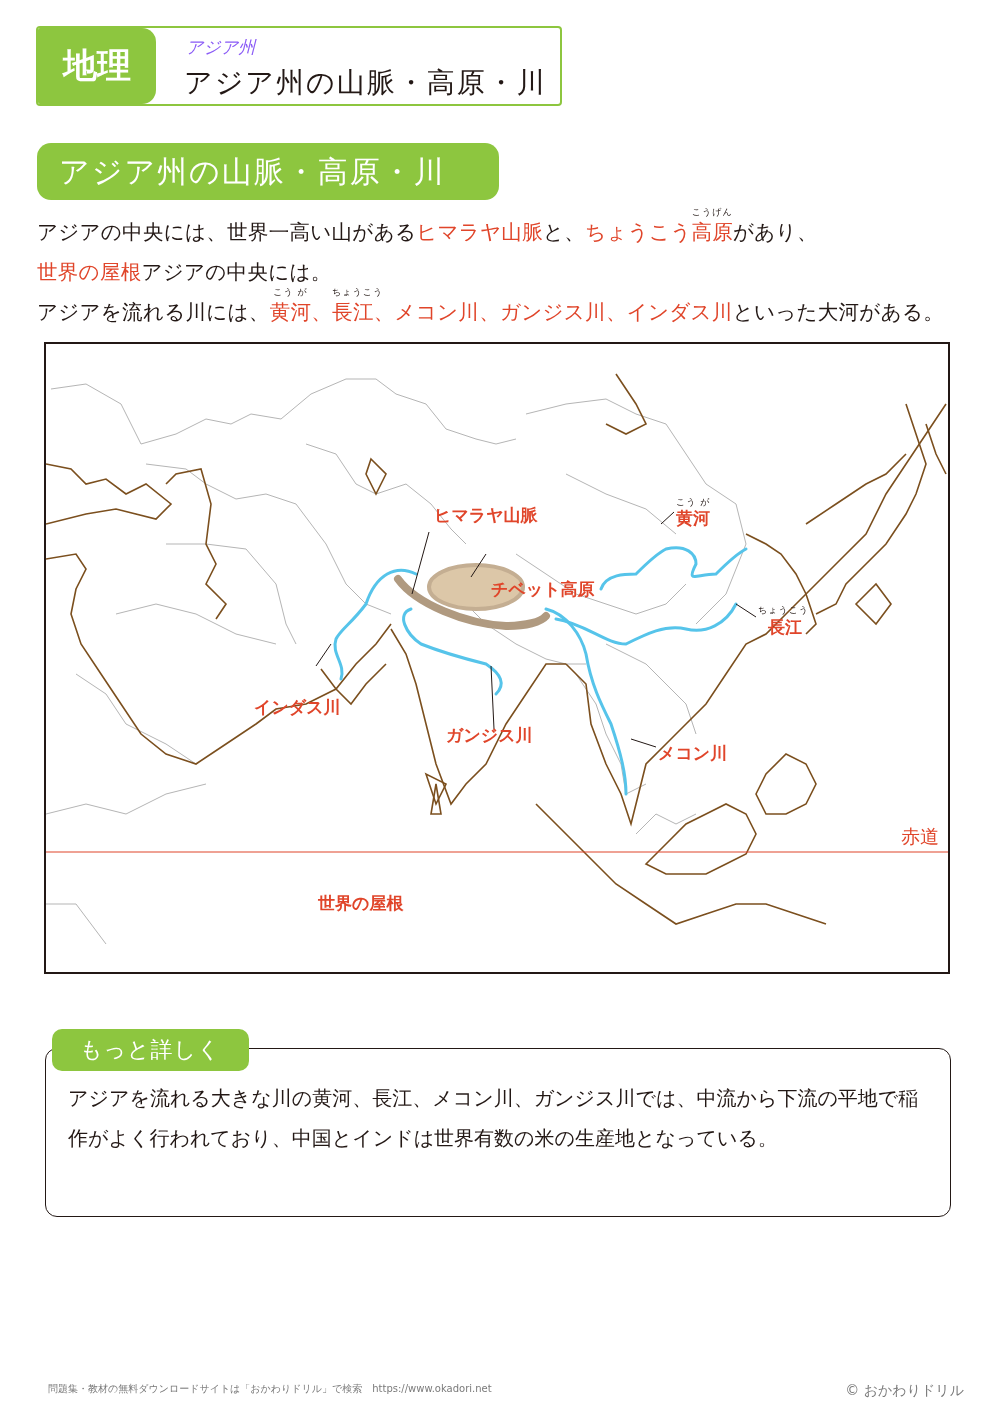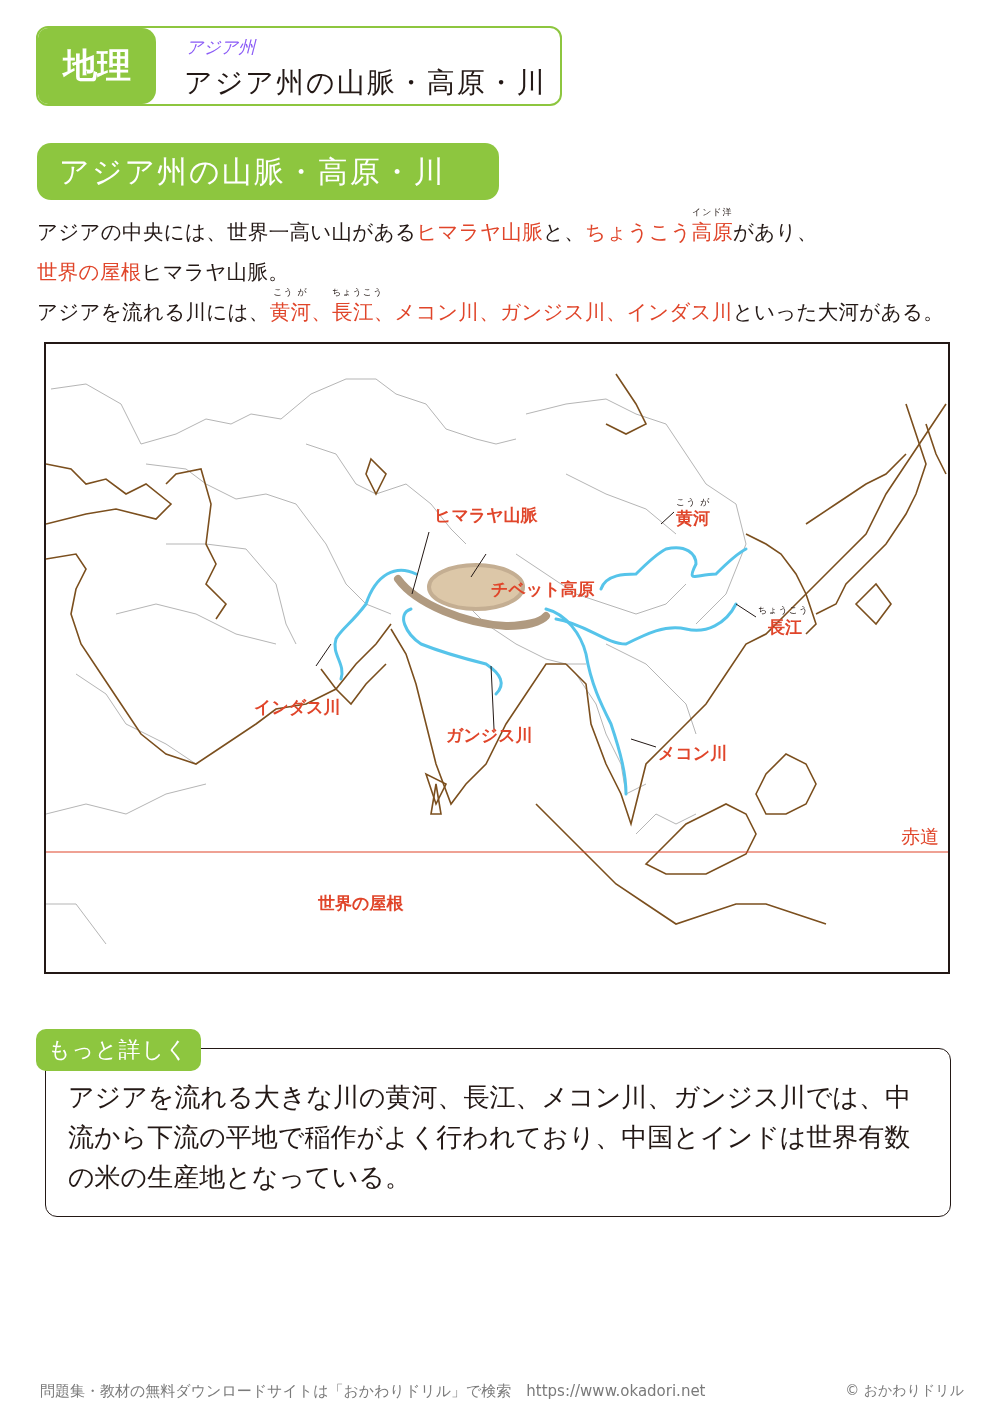--- a/index.html
+++ b/index.html
@@ -1,19 +1,19 @@
 <!DOCTYPE html>
 <html><head>
 <meta charset="utf-8">
 <style>
   html, body { margin:0; padding:0; background:#fff; }
   body { width:1000px; height:1415px; position:relative; overflow:hidden;
          font-family:"DejaVu Sans","Liberation Sans",sans-serif; color:#231815; }
   .header-box { position:absolute; left:36px; top:26px; width:526px; height:80px;
-                border:2px solid #8dc63f; border-radius:12px; box-sizing:border-box; overflow:hidden; }
+                border:2px solid #8dc63f; border-radius:4px; box-sizing:border-box; overflow:hidden; }
   .header-subject { position:absolute; left:0; top:0; width:118px; height:100%; background:#8dc63f;
                     color:#fff; font-size:34px; font-weight:bold; display:flex; align-items:center;
                     justify-content:center; border-radius:0 14px 14px 0; }
   .header-sub { position:absolute; left:148px; top:8px; font-size:17px; color:#8b5cf6;font-style:italic; }
   .header-title { position:absolute; left:146px; top:36px; font-size:28px; letter-spacing:2px; color:#231815; }
 
   .section-title { position:absolute; left:37px; top:143px; width:462px; height:57px; background:#8dc63f;
                    border-radius:14px; color:#fff; font-size:30px; line-height:57px; padding-left:22px;
                    box-sizing:border-box; letter-spacing:2px; }
 
@@ -24,43 +24,43 @@
 
   .map { position:absolute; left:44px; top:342px; width:906px; height:632px; border:2.5px solid #231815;
          box-sizing:border-box; overflow:hidden; background:#fff; }
   .map svg { position:absolute; left:0; top:0; }
   .map-label { position:absolute; color:#e0452a; font-size:17px; font-weight:bold; white-space:nowrap; }
   .map-ruby { position:absolute; font-size:9px; color:#231815; white-space:nowrap; letter-spacing:1px; }
   .equator-label { position:absolute; color:#e0452a; font-size:19px; white-space:nowrap; }
 
   .detail-box { position:absolute; left:45px; top:1048px; width:906px; height:169px; border:1.5px solid #231815;
                 border-radius:12px; box-sizing:border-box; }
-  .detail-tag { position:absolute; left:36px; top:1029px; height:42px; padding:0 12px; background:#8dc63f;
+  .detail-tag { position:absolute; left:52px; top:1029px; height:42px; padding:0 28px; background:#8dc63f;
                 color:#fff; font-size:22px; line-height:42px; border-radius:10px; letter-spacing:1px; }
-  .detail-text { position:absolute; left:68px; top:1078px; width:860px; font-size:26px; line-height:40px; color:#231815;font-family:Liberation Serif, serif; }
+  .detail-text { position:absolute; left:68px; top:1078px; width:860px; font-size:20px; line-height:40px; color:#231815; }
 
-  .footer-left { position:absolute; left:40px; top:1382px; font-size:15px; color:#7a7a7a; }
+  .footer-left { position:absolute; left:48px; top:1382px; font-size:10px; color:#7a7a7a; }
   .footer-right { position:absolute; right:36px; top:1382px; font-size:14px; color:#7a7a7a; }
 </style>
 </head>
 <body>
 
 <div class="header-box">
   <div class="header-subject">地理</div>
   <div class="header-sub">アジア州</div>
   <div class="header-title">アジア州の山脈・高原・川</div>
 </div>
 
 <div class="section-title">アジア州の山脈・高原・川</div>
 
 <div class="para" style="top:218px;">
-  <span>アジアの中央には、世界一高い山がある</span><span class="red">ヒマラヤ山脈</span><span>と、</span><span class="red">ちょうこう</span><span class="ruby-wrap red"><span class="ruby">インド洋</span><span>高原</span></span><span>があり、</span>
+  <span>アジアの中央には、世界一高い山がある</span><span class="red">ヒマラヤ山脈</span><span>と、</span><span class="red">ちょうこう</span><span class="ruby-wrap red"><span class="ruby">こうげん</span><span>高原</span></span><span>があり、</span>
 </div>
 <div class="para" style="top:258px;">
-  <span class="red">世界の屋根</span><span>ヒマラヤ山脈。</span>
+  <span class="red">世界の屋根</span><span>アジアの中央には。</span>
 </div>
 <div class="para" style="top:298px;">
   <span>アジアを流れる川には、</span><span class="ruby-wrap red"><span class="ruby">こう が</span><span>黄河</span></span><span class="red">、</span><span class="ruby-wrap red"><span class="ruby">ちょうこう</span><span>長江</span></span><span class="red">、</span><span class="red">メコン川</span><span class="red">、</span><span class="red">ガンジス川</span><span class="red">、</span><span class="red">インダス川</span><span>といった大河がある。</span>
 </div>
 
 <div class="map">
   <svg width="906" height="632" viewBox="0 0 906 632">
 
     <g fill="none" stroke="#b5b5b5" stroke-width="1">
       <path d="M5 45 L40 40 L75 60 L95 100 L130 90 L160 75 L185 80 L205 70 L235 75 L265 50 L300 35 L330 35 L350 50 L380 60 L400 85 L430 95 L450 100 L470 95"></path>

